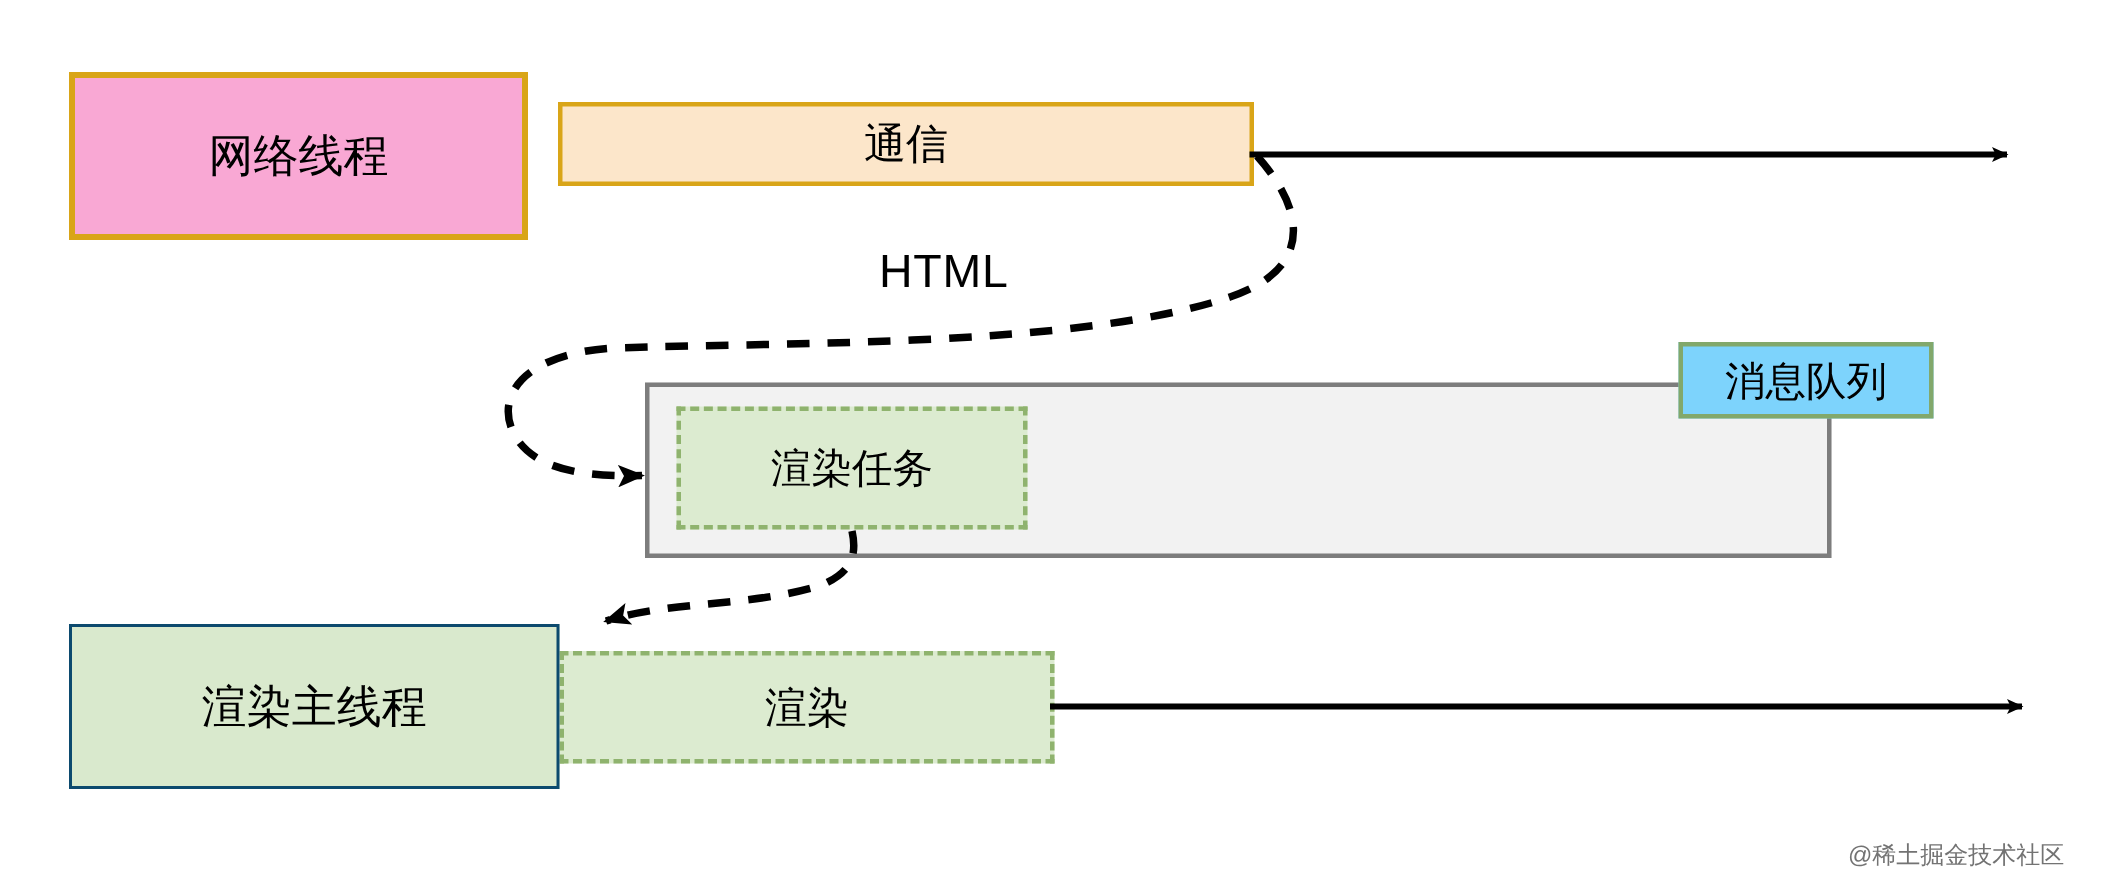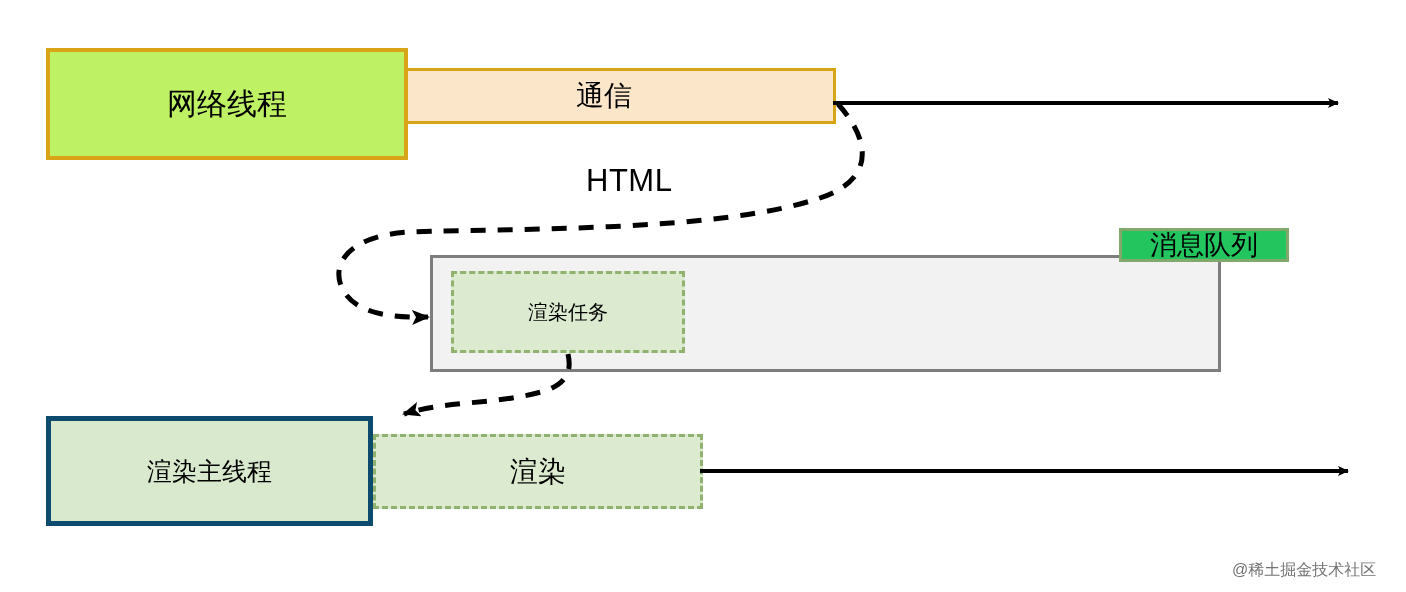--- a/index.html
+++ b/index.html
@@ -23,22 +23,22 @@
     display: flex;
     align-items: center;
     justify-content: center;
     color: #000000;
     white-space: nowrap;
   }
 
   
   .box-net-thread {
     left: 46px;  top: 48px;
-    width: 362px; height: 112px;
-    background: #bef264;
+    width: 306px; height: 112px;
+    background: #f9a8d4;
     border: 4px solid #D9A518;
     font-size: 30px;
     z-index: 4;
   }
   .box-communication {
     left: 372px; top: 68px;
     width: 464px; height: 56px;
     background: #FCE6CA;
     border: 3px solid #D9A518;
     font-size: 28px;
@@ -48,42 +48,42 @@
   
   .box-queue {
     left: 430px; top: 255px;
     width: 791px; height: 117px;
     background: #F2F2F2;
     border: 3px solid #7D7D7D;
     z-index: 2;
   }
   .box-queue-label {
     left: 1119px; top: 228px;
-    width: 170px; height: 34px;
-    background: #22c55e;
+    width: 170px; height: 51px;
+    background: #7dd3fc;
     border: 3px solid #82A86B;
     font-size: 27px;
     z-index: 6;
   }
   .box-render-task {
     left: 451px; top: 271px;
     width: 234px; height: 82px;
     background: #DCEBD0;
     border: 3px dashed #8FB36E;
-    font-size: 20px;
+    font-size: 27px;
     z-index: 5;
   }
 
   
   .box-main-thread {
     left: 46px;  top: 416px;
     width: 327px; height: 110px;
     background: #D9E9CD;
-    border: 5px solid #0c4a6e;
-    font-size: 25px;
+    border: 2px solid #0c4a6e;
+    font-size: 30px;
     z-index: 4;
   }
   .box-render {
     left: 373px; top: 434px;
     width: 330px; height: 75px;
     background: #DCEBD0;
     border: 3px dashed #8FB36E;
     font-size: 28px;
     z-index: 3;
   }

